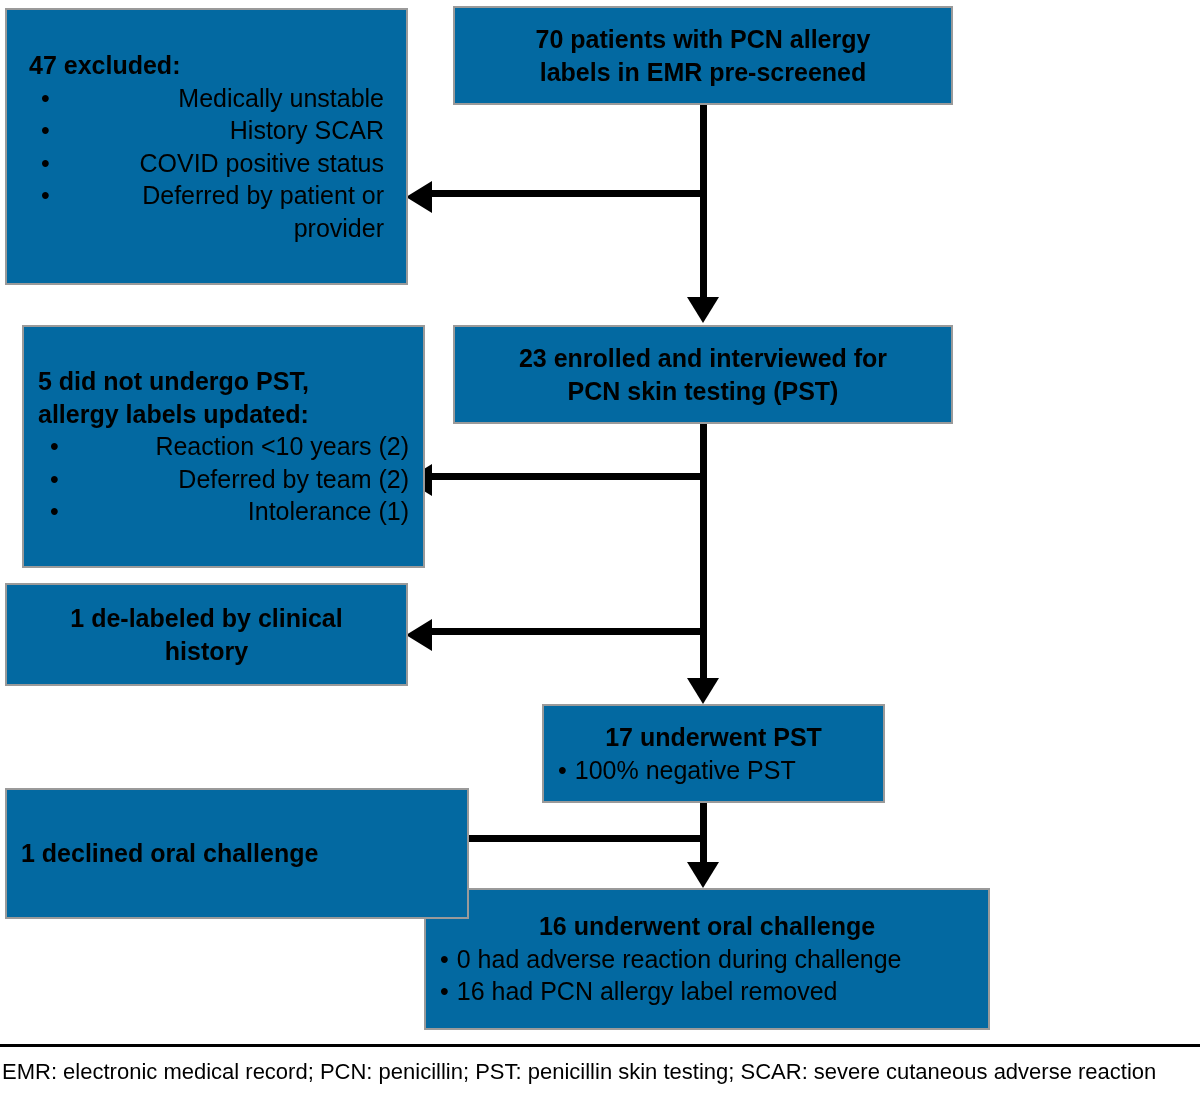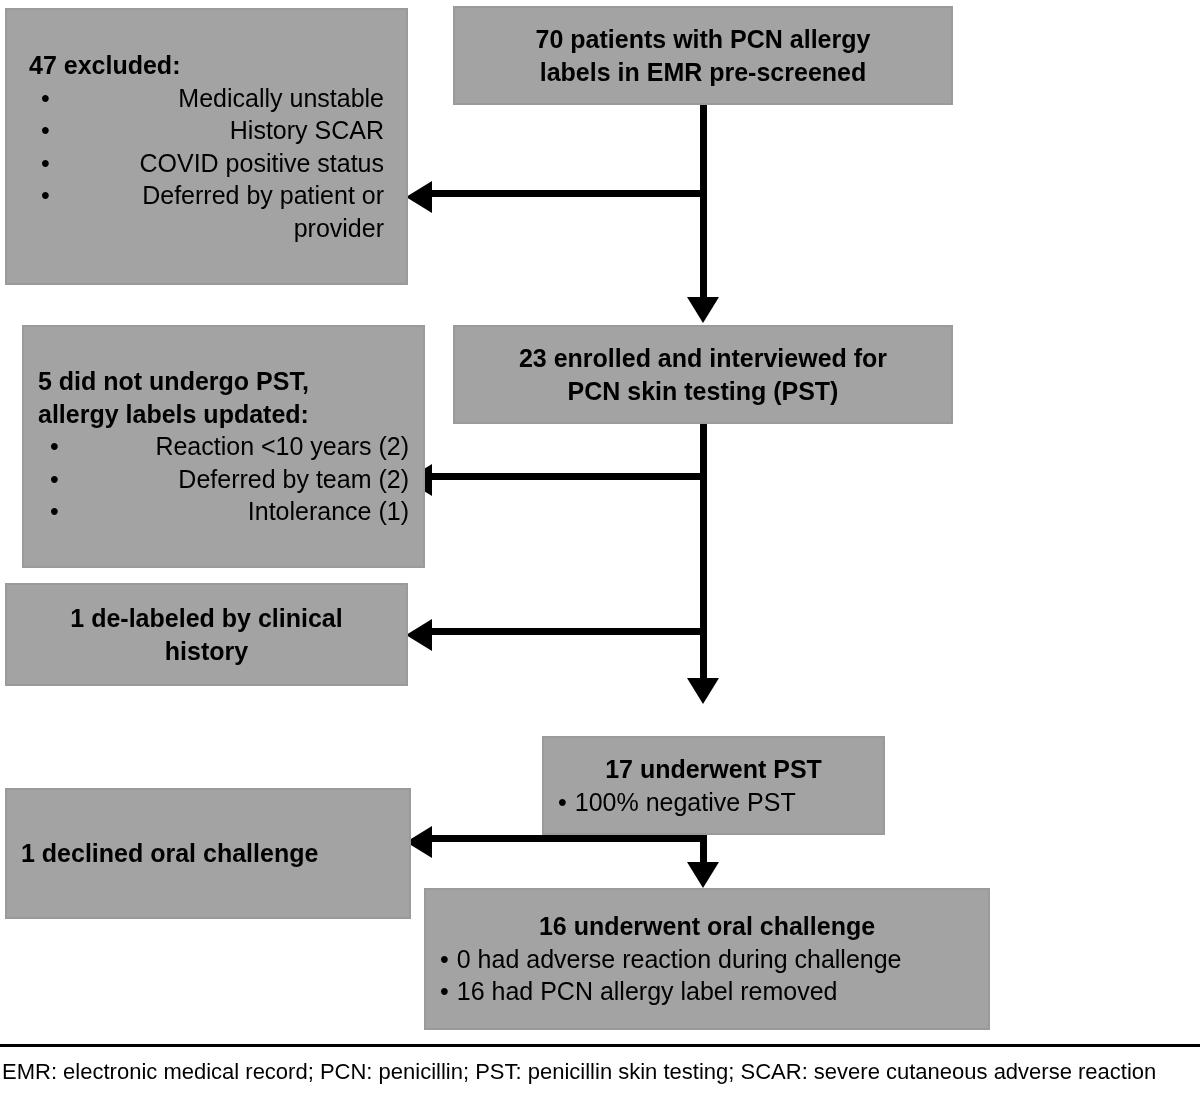--- a/index.html
+++ b/index.html
@@ -16,21 +16,21 @@
     width: 1200px;
     height: 1118px;
     background: #ffffff;
     overflow: hidden;
   }
 
   .box {
     position: absolute;
     box-sizing: border-box;
     border: 2px solid #9a9a9a;
-    background: #a3a3a3;
+    background: #0369a1;
     display: flex;
     flex-direction: column;
     justify-content: center;
   }
 
   .hdr {
     font-weight: bold;
     font-size: 25px;
     line-height: 1.30;
     white-space: pre-line;
@@ -63,27 +63,27 @@
   }
 
   
   .bc li {
   }
   .bc li span.dot { margin-right: 8px; }
 
   
   #box-prescreened { left: 453px;  top: 6px;    width: 500px; height: 99px;  padding: 0 16px; }
   #box-enrolled    { left: 453px;  top: 325px;  width: 500px; height: 99px;  padding: 0 16px; }
-  #box-pst         { left: 542px;  top: 736px;  width: 343px; height: 99px;  padding: 12px 14px; }
+  #box-pst         { left: 542px;  top: 704px;  width: 343px; height: 99px;  padding: 12px 14px; }
   #box-challenge   { left: 424px;  top: 888px;  width: 566px; height: 142px; padding: 16px 14px; }
 
   #box-excluded    { left: 5px;    top: 8px;    width: 403px; height: 277px; padding: 0 22px; }
   #box-nopst       { left: 22px;    top: 325px;  width: 403px; height: 243px; padding: 0 14px; }
   #box-delabeled   { left: 5px;    top: 583px;  width: 403px; height: 103px; padding: 0 14px; }
-  #box-declined    { left: 5px;    top: 788px;  width: 406px; height: 131px; padding: 12px 14px; gap: 44px; }
+  #box-declined    { left: 5px;    top: 788px;  width: 464px; height: 131px; padding: 12px 14px; gap: 44px; }
 
   
   .vline {
     position: absolute;
     width: 7px;
     background: #000000;
   }
   .hline {
     position: absolute;
     height: 7px;

